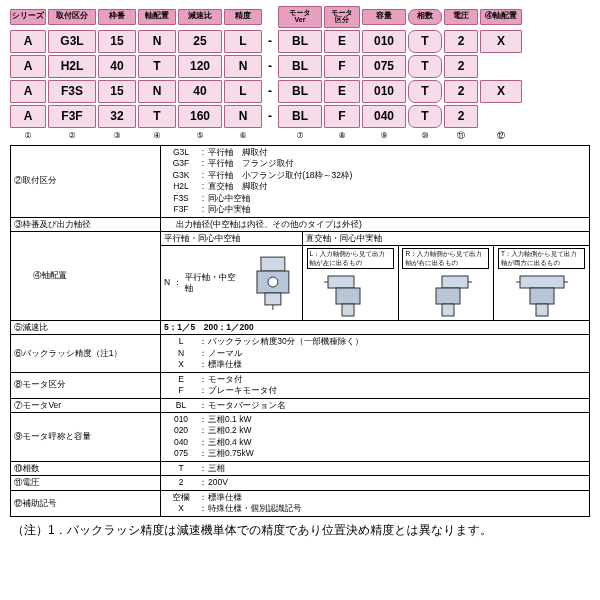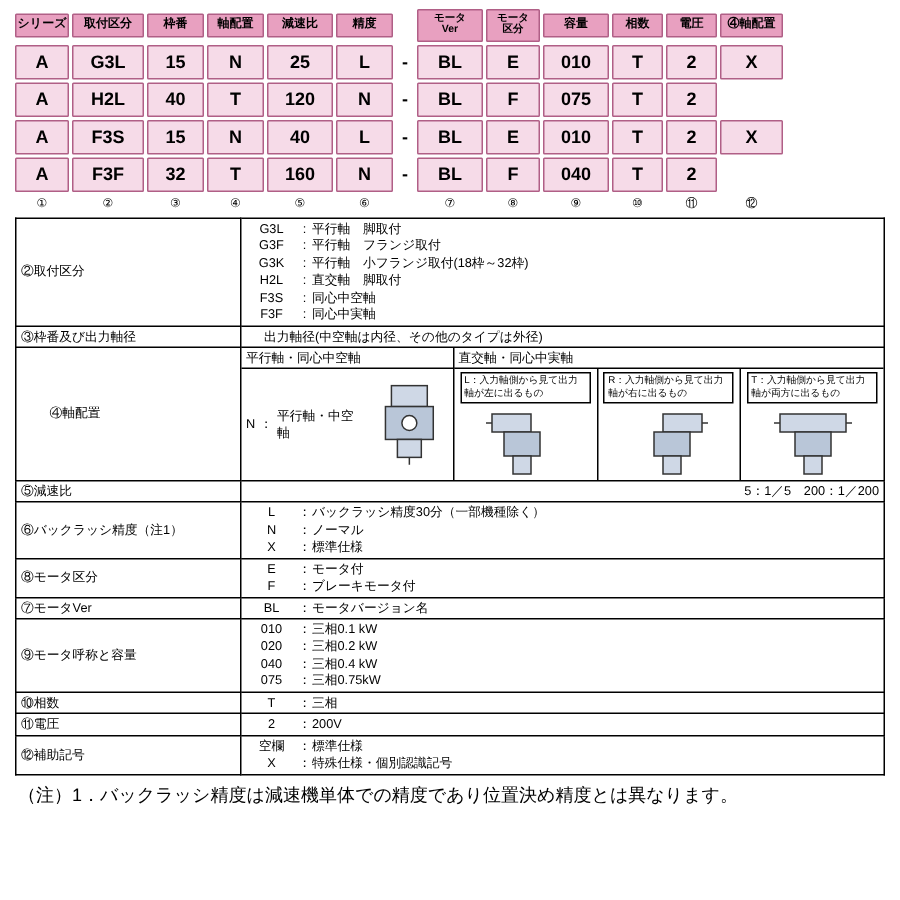--- a/index.html
+++ b/index.html
@@ -73,21 +73,21 @@
   
   .c1 { width: 36px; }
   .c2 { width: 48px; }
   .c3 { width: 38px; }
   .c4 { width: 38px; }
   .c5 { width: 44px; }
   .c6 { width: 38px; }
   .c7 { width: 44px; }
   .c8 { width: 36px; }
   .c9 { width: 44px; }
-  .c10 { width: 34px; }
+  .c10 { width: 34px; border-radius: 7px; }
   .c11 { width: 34px; }
   .c12 { width: 42px; }
 
   .num-row .circle {
     font-size: 8px;
     font-weight: normal;
   }
   .circle-wrap {
     box-sizing: border-box;
     text-align: center;
@@ -127,21 +127,21 @@
   }
   .kv .sep {
     width: 10px;
     flex: none;
     text-align: center;
   }
   .kv .v {
     flex: 1;
   }
   .indent-1 { padding-left: 12px; }
-  .tc { text-align: right; }
+  .tc { text-align: left; font-weight: bold; }
 
   
   .shaft-head {
     text-align: left;
     font-size: 8.5px;
     padding: 1px 2px;
   }
   .shaft-cell {
     padding: 2px;
     vertical-align: top;

